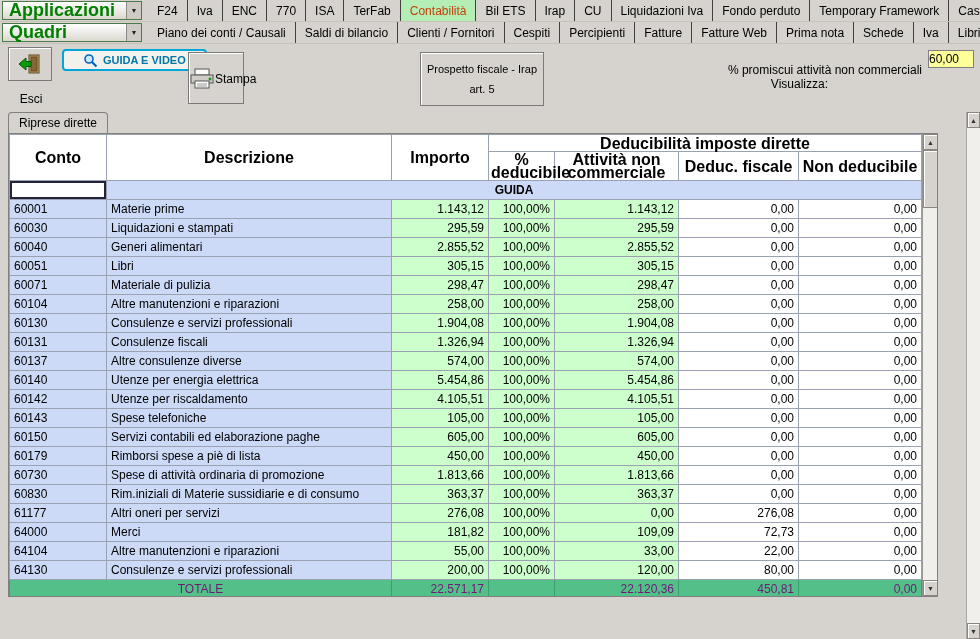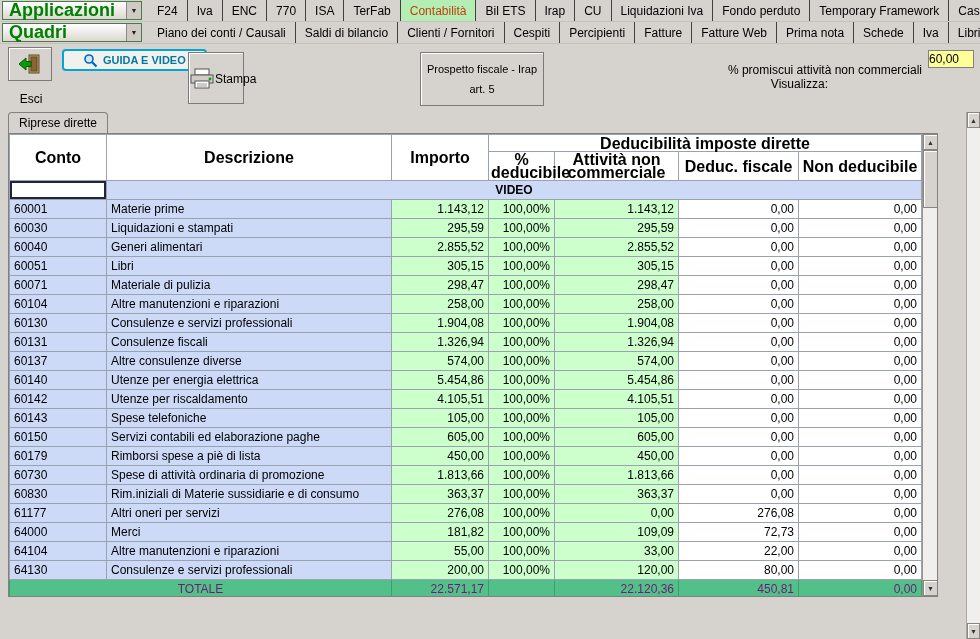--- a/index.html
+++ b/index.html
@@ -245,21 +245,21 @@
       <tr>
         <th>% deducibile</th>
         <th>Attività non commerciale</th>
         <th>Deduc. fiscale</th>
         <th>Non deducibile</th>
       </tr>
     </thead>
     <tbody id="grid-body">
       <tr>
         <td class="selected-cell"></td>
-        <td colspan="6" class="section-cell">VIDEO</td>
+        <td colspan="6" class="section-cell">GUIDA</td>
       </tr>
     <tr>
           <td class="c-text bg-blue">60001</td>
           <td class="c-text bg-blue">Materie prime</td>
           <td class="num bg-green">1.143,12</td>
           <td class="num bg-green">100,00%</td>
           <td class="num bg-green">1.143,12</td>
           <td class="num bg-white">0,00</td>
           <td class="num bg-white">0,00</td>
         </tr>

